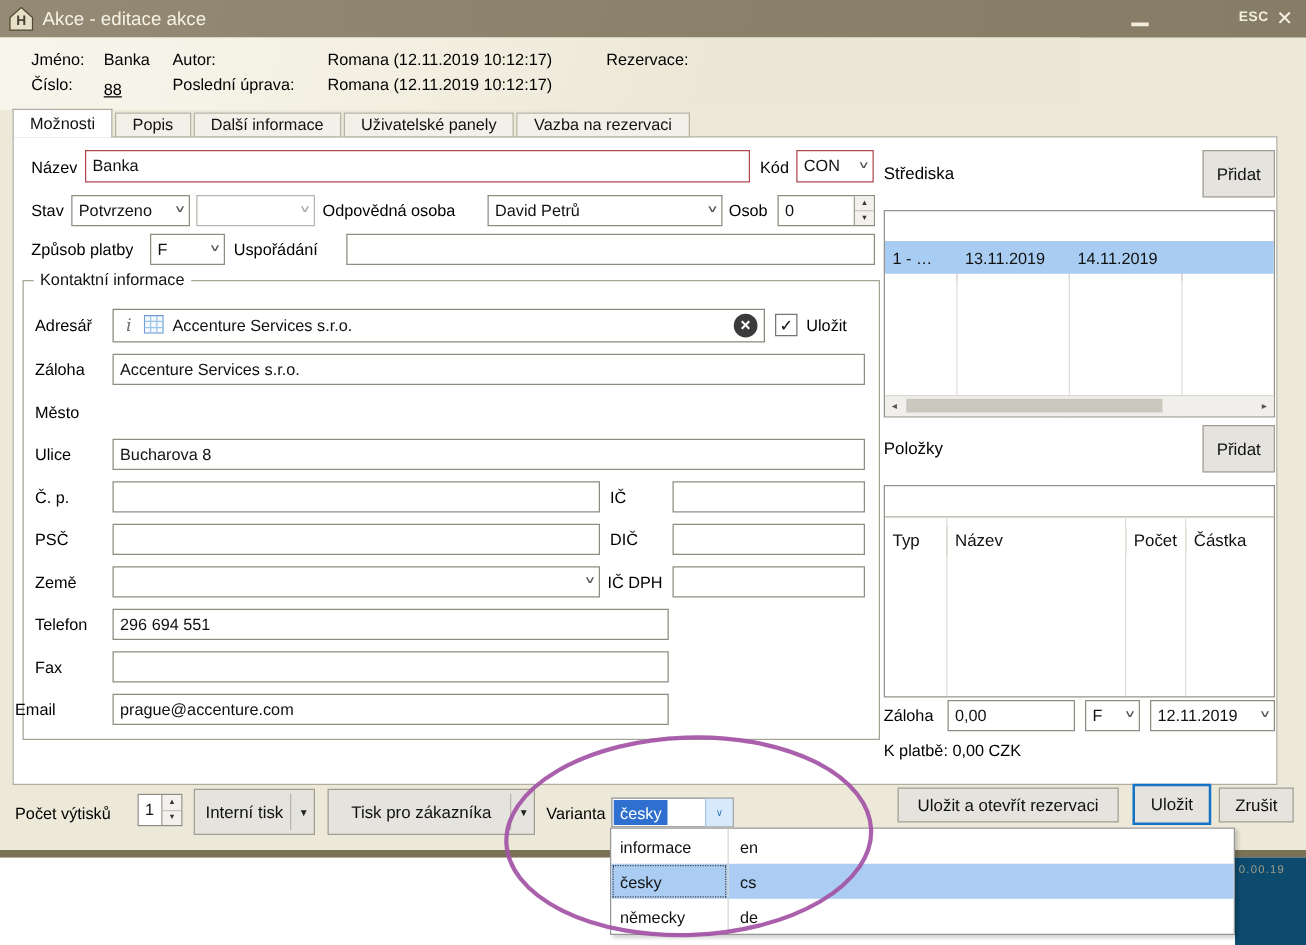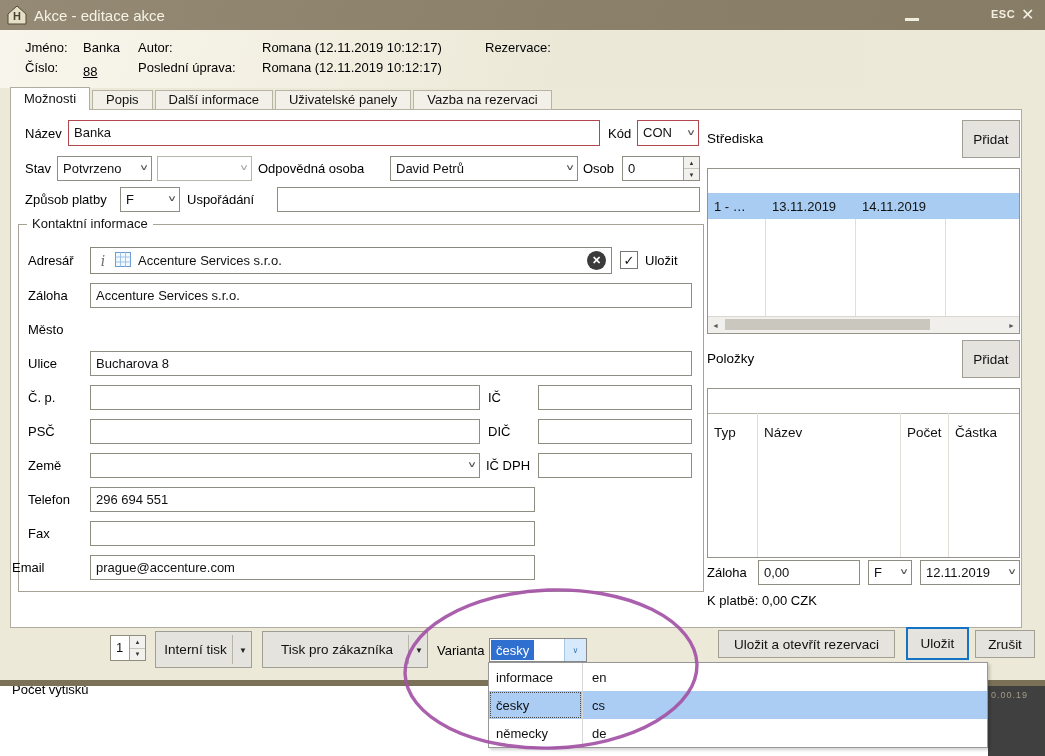--- a/index.html
+++ b/index.html
@@ -69,21 +69,21 @@
          padding:0 5px;background:#2e6fd0;color:#fff;}
   .varrow{position:absolute;right:0;top:0;bottom:0;width:21px;background:#d6eafc;border-left:1px solid #a6c8e4;
           display:flex;align-items:center;justify-content:center;color:#3a78b8;font-size:8px;}
   .popup{position:absolute;left:488px;top:662px;width:500px;height:86px;background:#fff;
          border:1px solid #979797;box-sizing:border-box;z-index:50;box-shadow:2px 2px 3px rgba(0,0,0,.18);}
   .popup .prow{display:flex;height:28px;}
   .popup .c1{width:93px;box-sizing:border-box;padding-left:7px;display:flex;align-items:center;height:100%;}
   .popup .c2{flex:1;box-sizing:border-box;padding-left:9px;border-left:1px solid #d6d6d6;display:flex;align-items:center;height:100%;}
   .popup .prow.sel{background:#abcdf4;}
   .popup .prow.sel .c1{outline:1px dotted #4a4a4a;outline-offset:-2px;}
-  .behind{position:absolute;left:988px;top:686px;width:57px;height:70px;background:#404040;}
+  .behind{position:absolute;left:988px;top:686px;width:57px;height:70px;background:#0c4a6e;}
   .behind-text{position:absolute;left:3px;top:4px;font-size:9px;color:#a19c85;letter-spacing:1px;white-space:nowrap;}
   .annot{position:absolute;left:0;top:0;width:1045px;height:756px;z-index:100;pointer-events:none;}
   .houseicon{position:absolute;left:7px;top:5px;}
 </style>
 </head>
 <body>
 
 <div class="screen">
 
   <div class="dialog">
@@ -267,21 +267,21 @@
     <div class="inp" style="left:868px;top:560px;width:44px;height:25px;">
       <span>F</span>
       <span class="arrow">∨</span>
     </div>
     <div class="inp" style="left:920px;top:560px;width:100px;height:25px;">
       <span>12.11.2019</span>
       <span class="arrow">∨</span>
     </div>
     <span class="lbl" style="left:707px;top:593px;z-index:2;">K platbě: 0,00 CZK</span>
 
-    <span class="lbl" style="left:12px;top:643px;margin-top:39px;">Počet výtisků</span>
+    <span class="lbl" style="left:12px;top:643px;">Počet výtisků</span>
     <div class="inp" style="left:110px;top:635px;width:36px;height:26px;padding-right:17px;">
       <span>1</span>
       <span class="spinbtns">
           <span>▲</span>
           <span>▼</span>
         </span>
     </div>
     <div class="btn splitbtn" style="left:155px;top:631px;width:97px;height:37px;padding-right:16px;">
       <span>Interní tisk</span>
       <span class="sep"></span>

